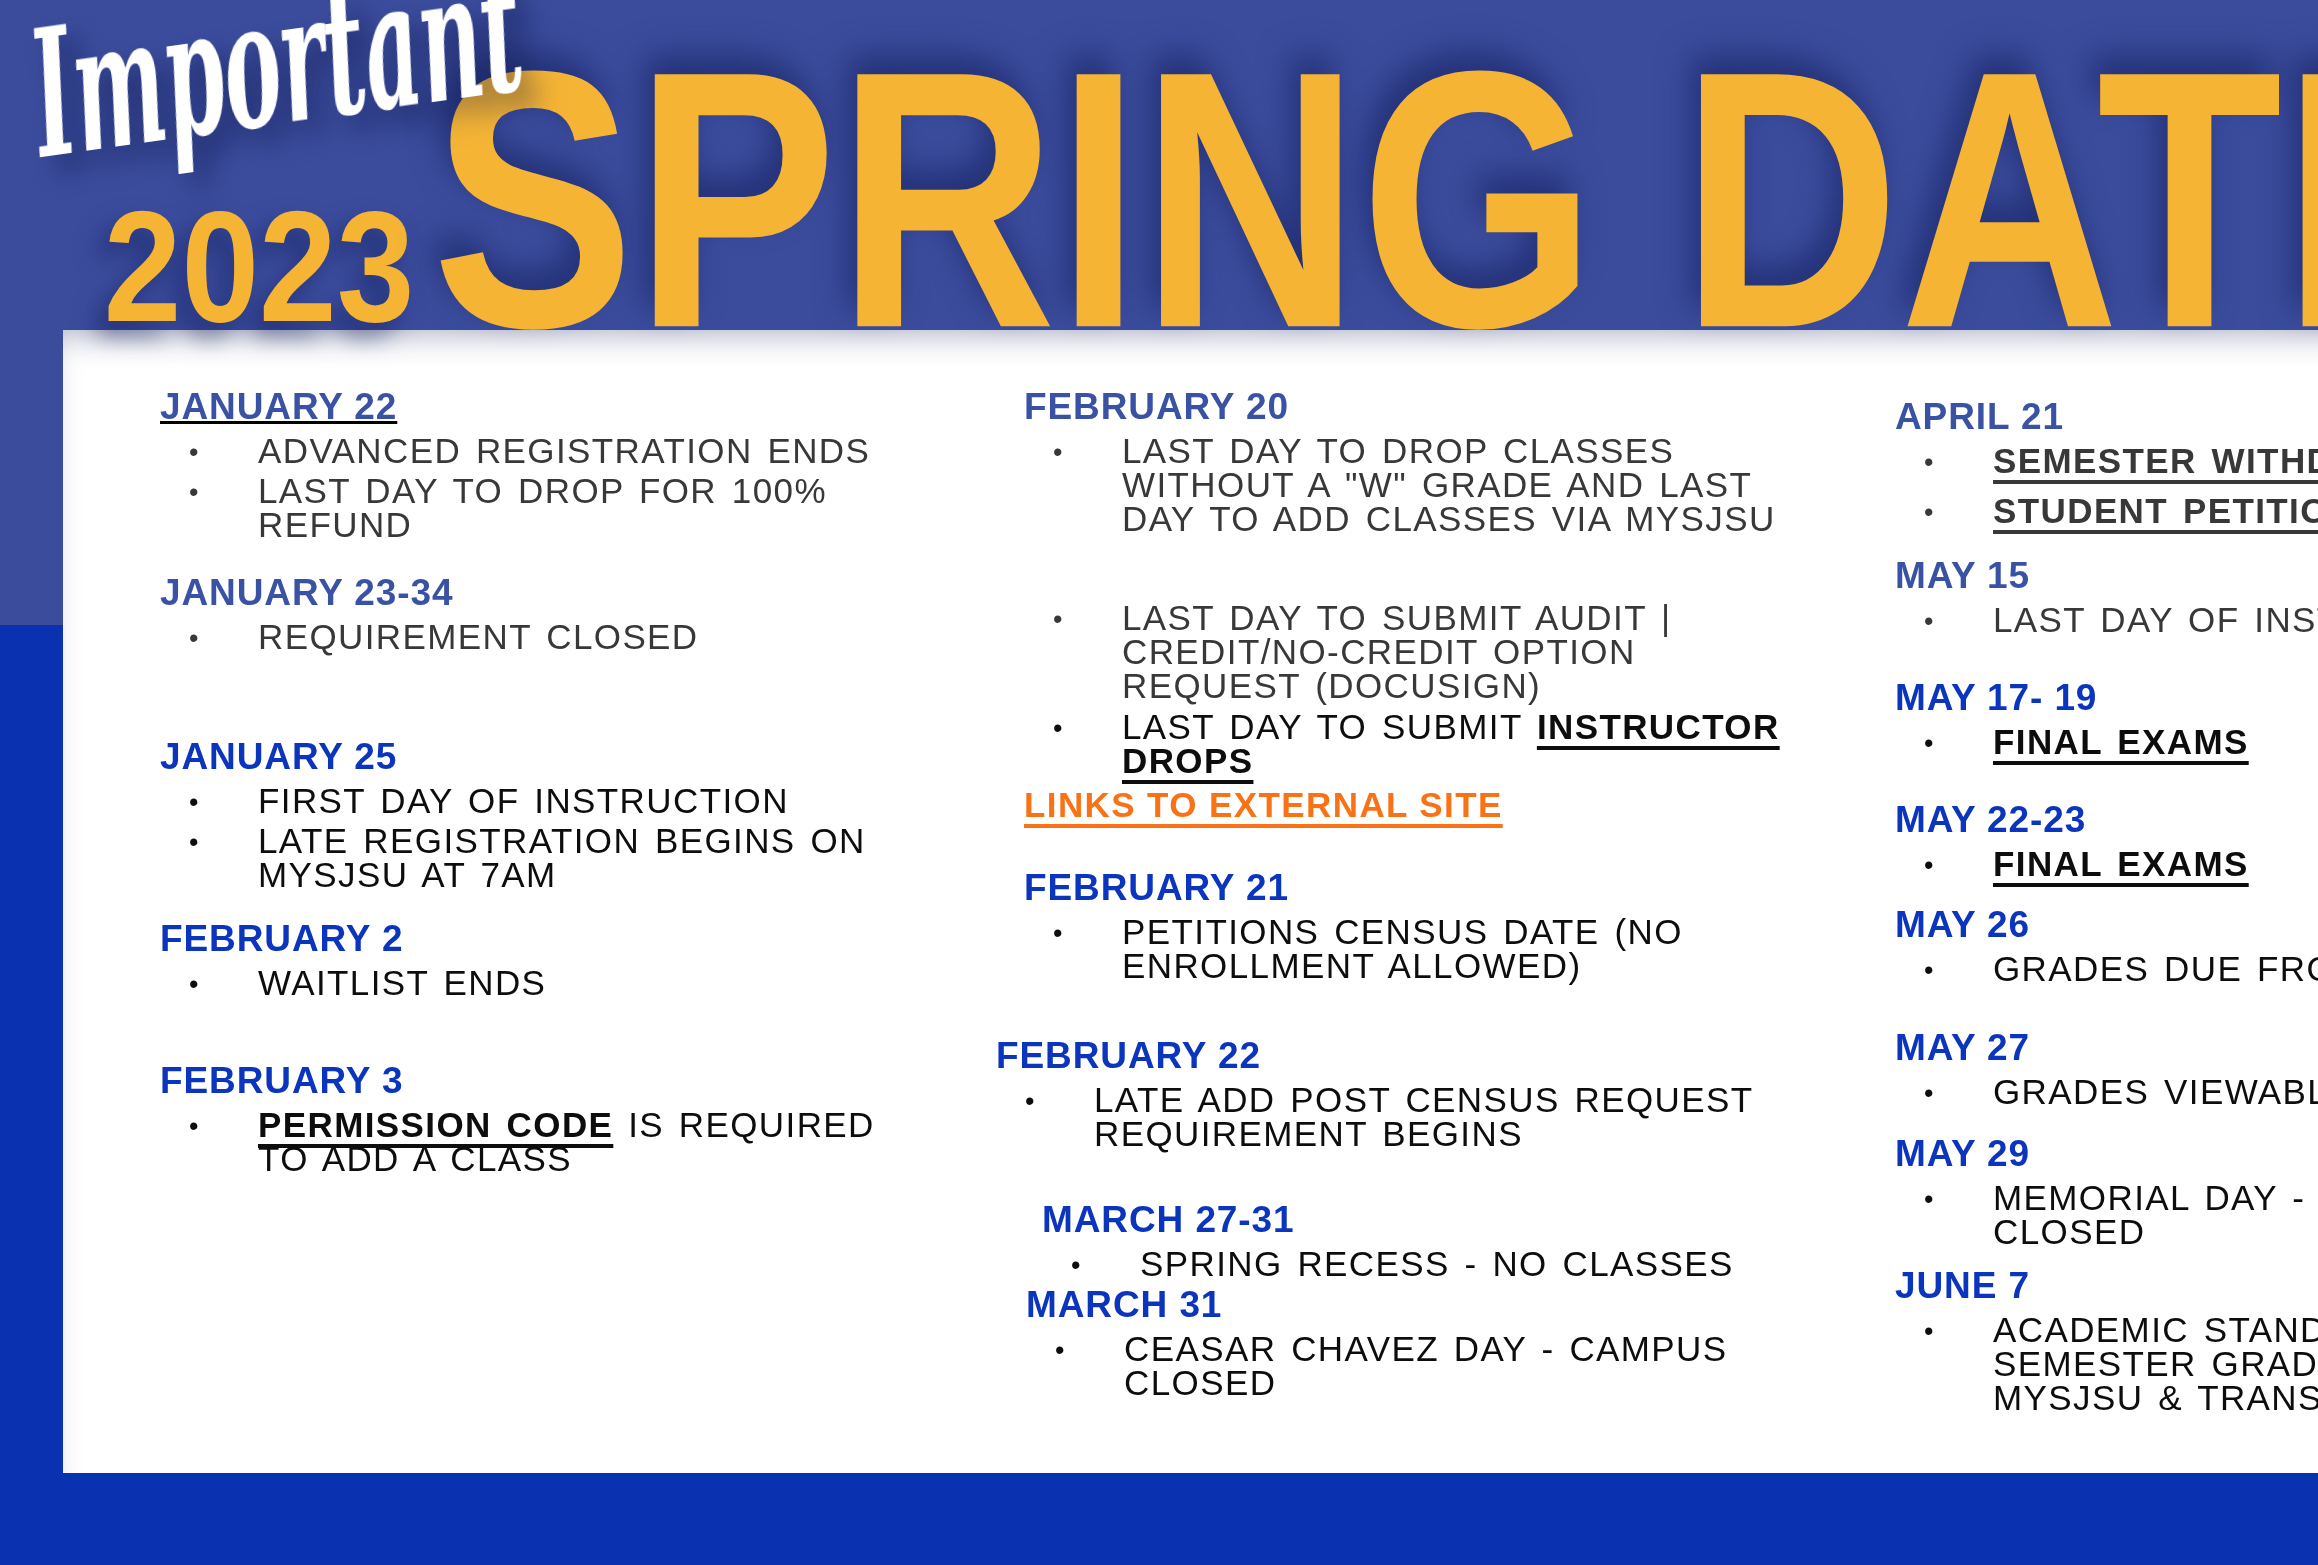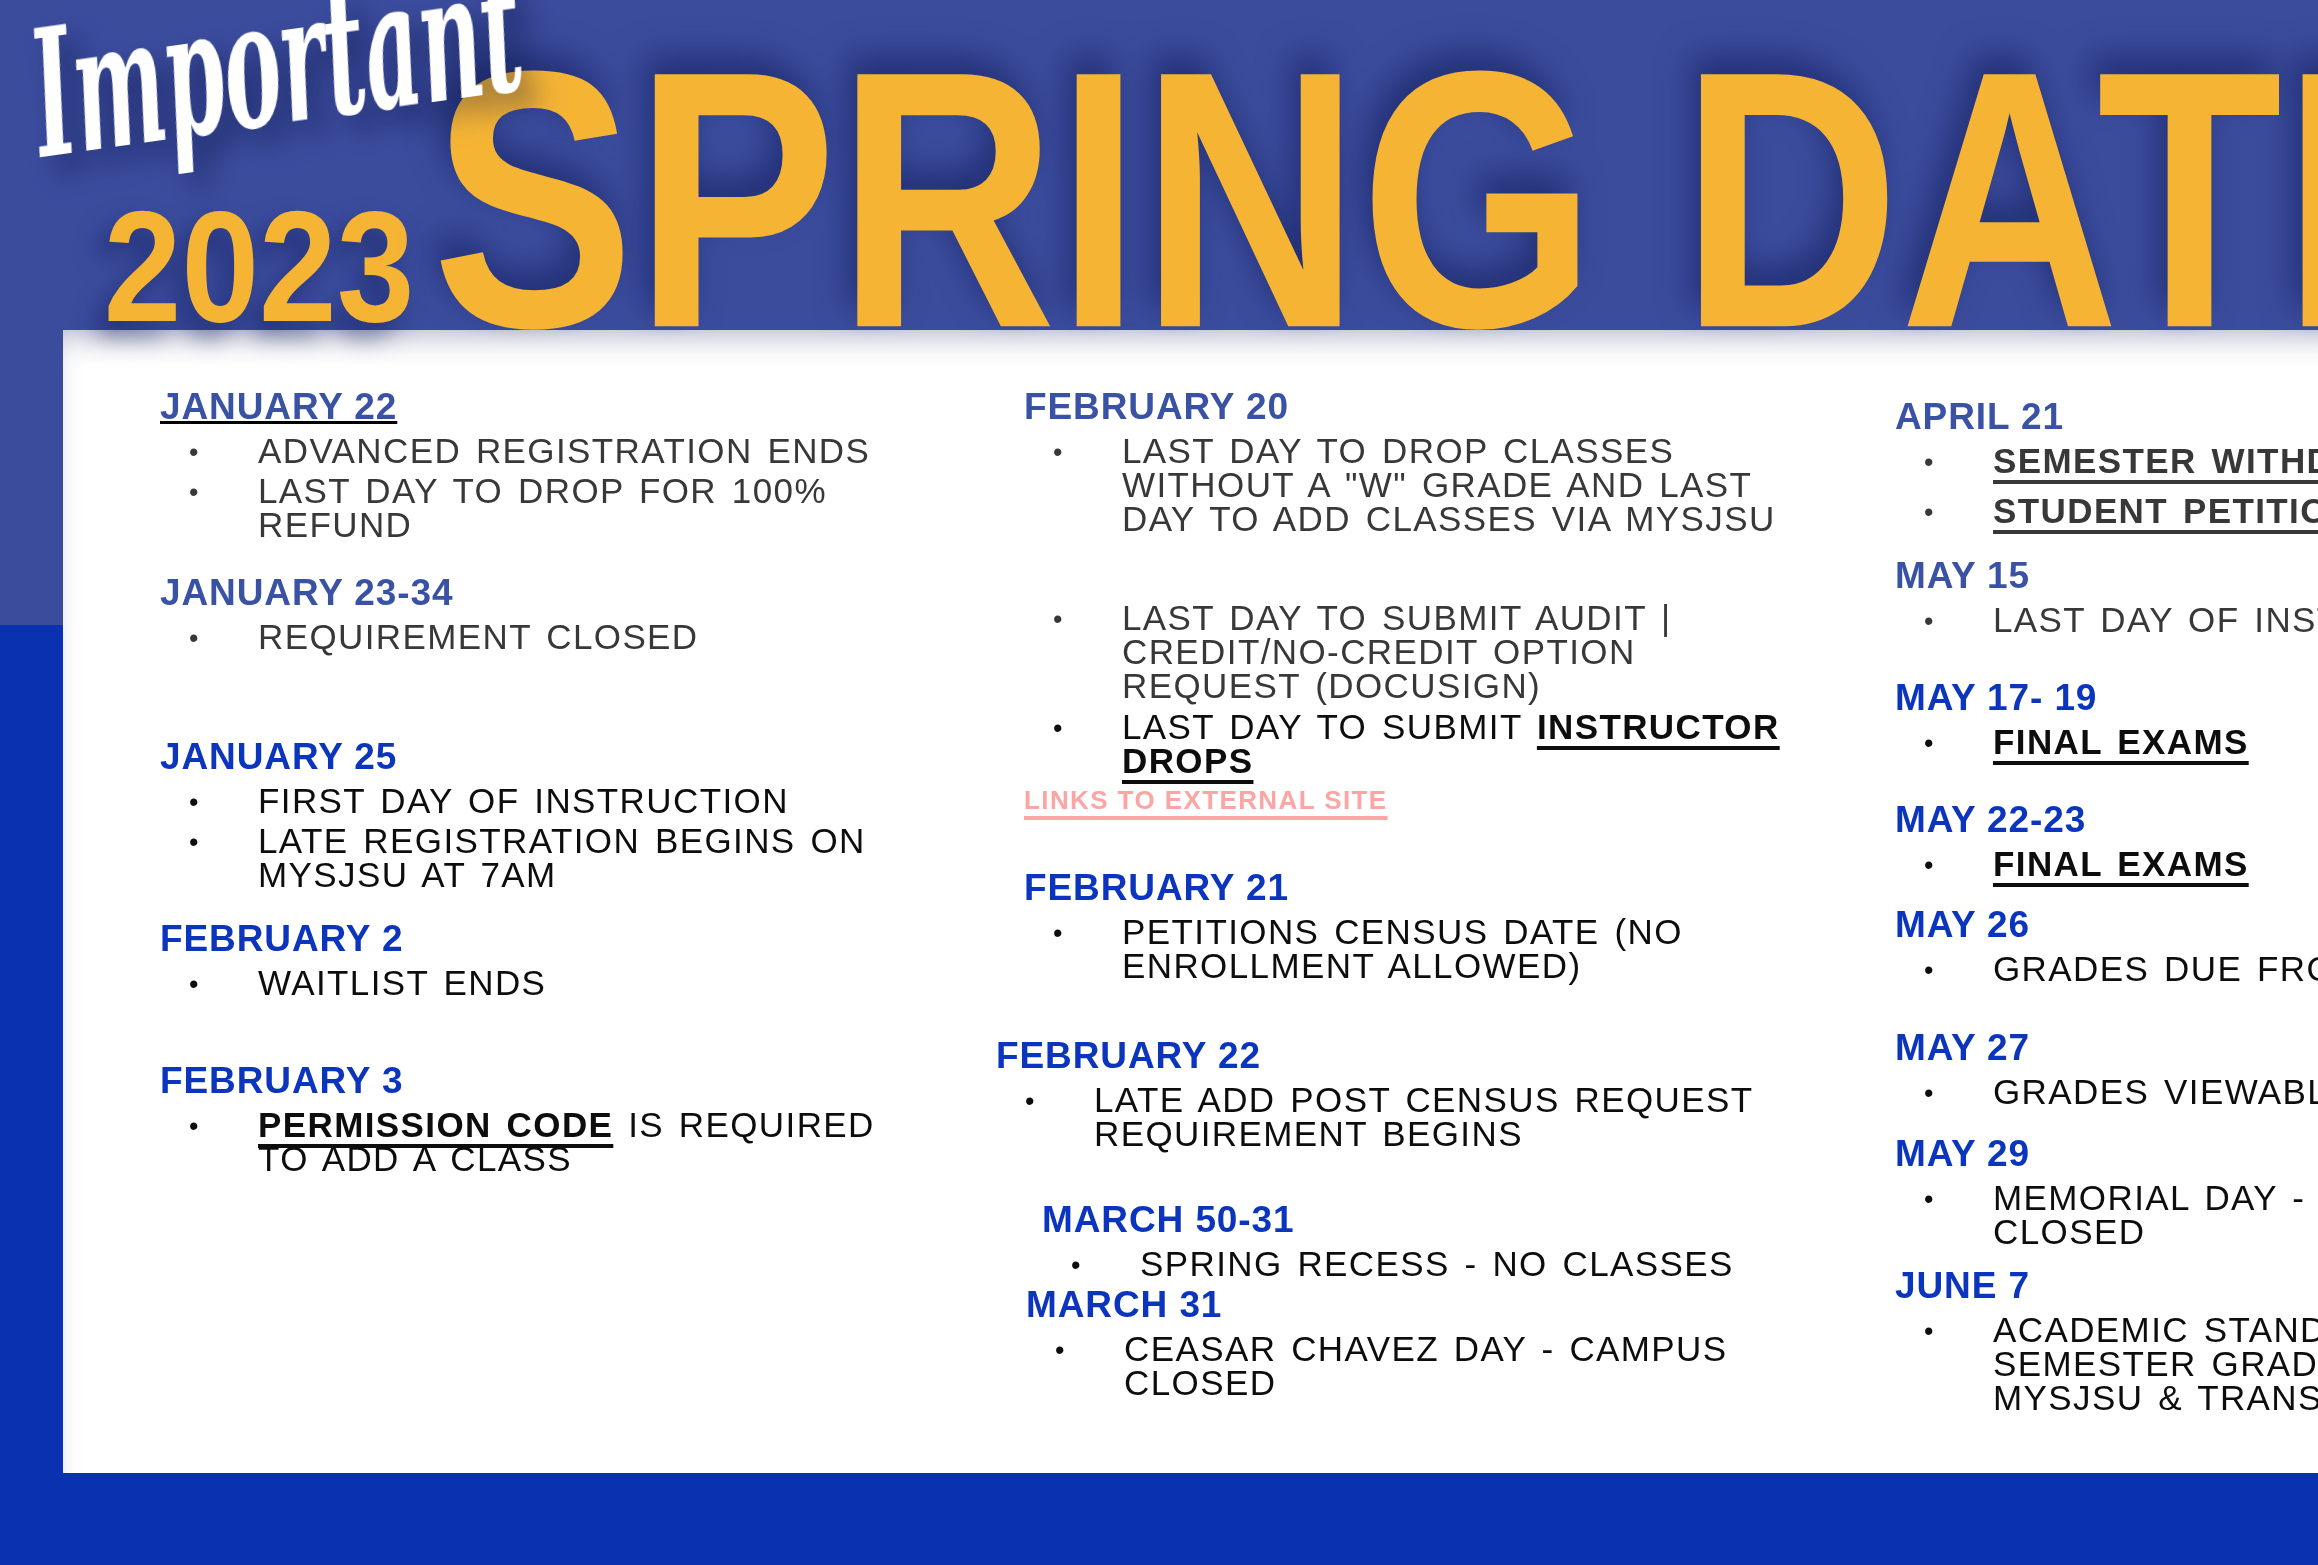--- a/index.html
+++ b/index.html
@@ -58,21 +58,21 @@
   }
   .section.muted .item{color:var(--tx-muted);}
   .section .item.m-off{color:var(--tx);}
   .dot{
     position:absolute;left:29px;top:0.9px;font-size:27px;line-height:34px;
   }
   .txt{display:inline-block;white-space:pre-line;margin-left:34px;}
   .b{font-weight:700;}
   .u{text-decoration:underline;text-decoration-thickness:3.7px;text-underline-offset:7.4px;}
   .note{
-    font-size:26px;font-weight:700;letter-spacing:1.4px;color:#fca5a5;
+    font-size:35px;font-weight:700;letter-spacing:1.4px;color:#f97316;
     text-decoration:underline;text-decoration-thickness:4.2px;text-underline-offset:7.4px;
     white-space:pre;
   }
 </style>
 </head>
 <body>
 
 <div class="canvas">
   <div class="band-top"></div>
   <div class="panel"></div>
@@ -125,21 +125,21 @@
         <div class="date">FEBRUARY 21</div>
         <div class="item"><span class="dot">•</span><span class="txt"><span>PETITIONS CENSUS DATE (NO
 ENROLLMENT ALLOWED)</span></span></div>
       </div>
       <div class="section" style="left: 996px; top: 1036px; width: 881px;">
         <div class="date">FEBRUARY 22</div>
         <div class="item"><span class="dot">•</span><span class="txt"><span>LATE ADD POST CENSUS REQUEST
 REQUIREMENT BEGINS</span></span></div>
       </div>
       <div class="section" style="left: 1042px; top: 1200px; width: 881px;">
-        <div class="date">MARCH 50-31</div>
+        <div class="date">MARCH 27-31</div>
         <div class="item"><span class="dot">•</span><span class="txt"><span>SPRING RECESS - NO CLASSES</span></span></div>
       </div>
       <div class="section" style="left: 1026px; top: 1285px; width: 881px;">
         <div class="date">MARCH 31</div>
         <div class="item"><span class="dot">•</span><span class="txt"><span>CEASAR CHAVEZ DAY - CAMPUS
 CLOSED</span></span></div>
       </div>
       <div class="section muted" style="left: 1895px; top: 397px; width: 881px;">
         <div class="date">APRIL 21</div>
         <div class="item" style="margin-top: 6.5px;"><span class="dot">•</span><span class="txt"><span class="b u">SEMESTER WITHDRAWAL DEADLINE</span></span></div>

